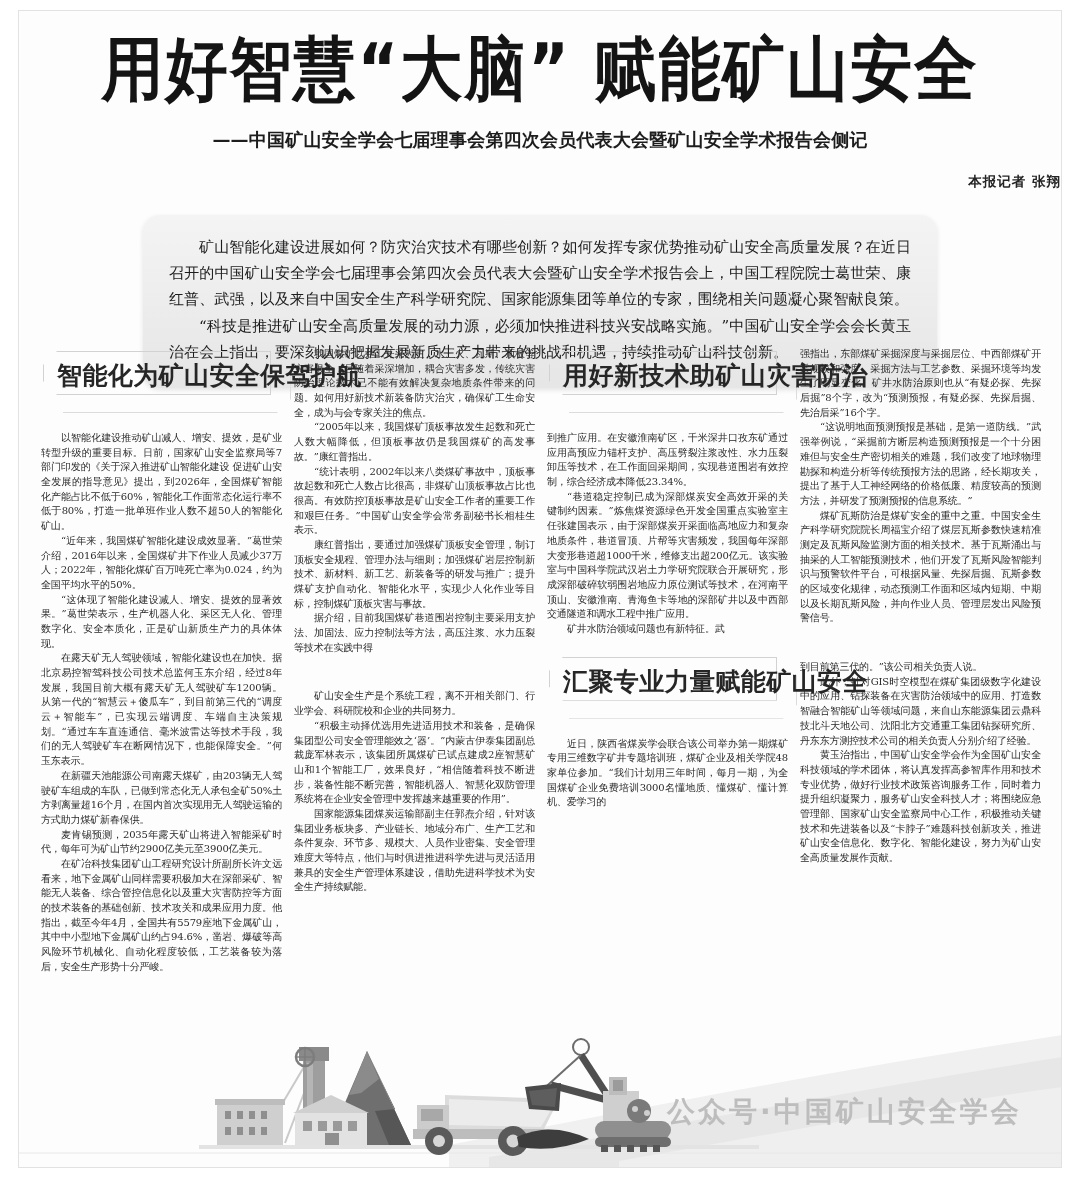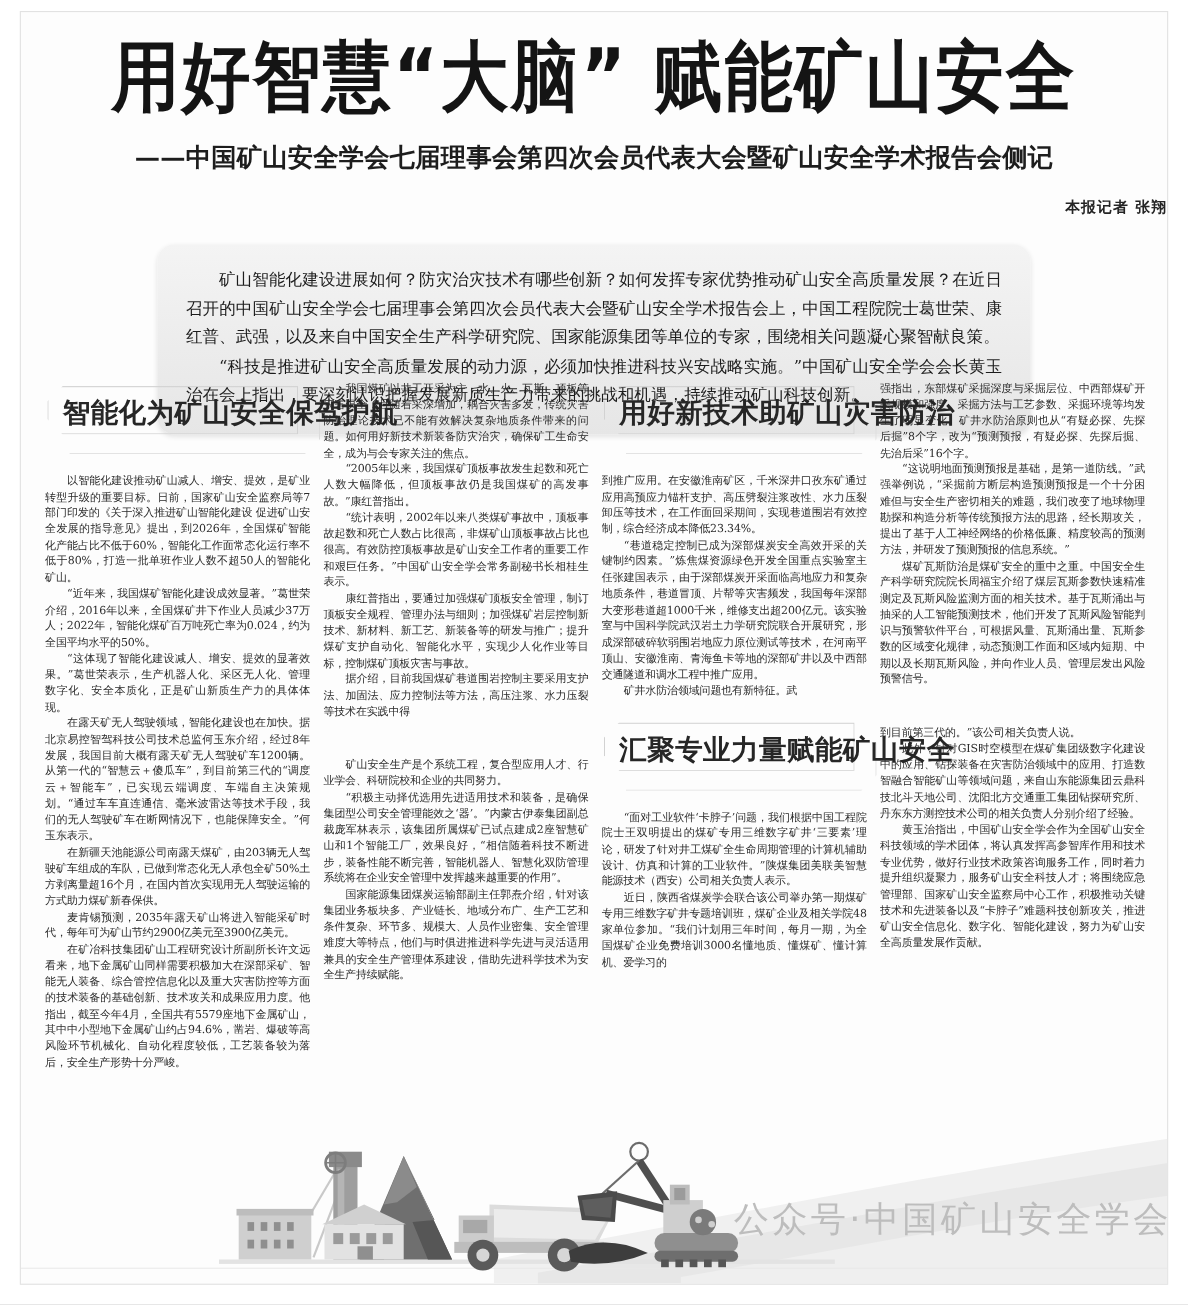--- a/index.html
+++ b/index.html
@@ -29,21 +29,21 @@
     letter-spacing:2px;
     color:#141414;
     margin:0;
     transform:scaleY(1.12);
     transform-origin:center top;
     white-space:nowrap;
   }
   .subhead{
     margin-top:30px;
     font-family:"DejaVu Serif","Liberation Serif",serif;
-    font-size:23px;
+    font-size:18px;
     font-weight:bold;
     letter-spacing:.2px;
     color:#1d1d1d;
     white-space:nowrap;
   }
   .byline{
     margin-top:21px;
     font-family:"DejaVu Serif","Liberation Serif",serif;
     font-size:13.5px;
     font-weight:bold;
@@ -137,24 +137,25 @@
     width:1044px;height:132px;
     pointer-events:none;
   }
   .wave{
     position:absolute;right:0;bottom:0;width:100%;height:132px;
   }
   .watermark{
     position:absolute;
     left:648px;bottom:36px;
     font-family:"DejaVu Sans","Liberation Sans",sans-serif;
-    font-size:32px;
+    font-size:28px;
     letter-spacing:3px;
     color:#bdbdbd;
     white-space:nowrap;
+    font-weight:bold;
   }
 </style>
 </head>
 <body>
 
 <div class="page">
   <div class="sheet">
 
     <div class="masthead">
       <h1 class="headline">用好智慧“大脑” 赋能矿山安全</h1>
@@ -184,48 +185,47 @@
         <p>在矿冶科技集团矿山工程研究设计所副所长许文远看来，地下金属矿山同样需要积极加大在深部采矿、智能无人装备、综合管控信息化以及重大灾害防控等方面的技术装备的基础创新、技术攻关和成果应用力度。他指出，截至今年4月，全国共有5579座地下金属矿山，其中中小型地下金属矿山约占94.6%，凿岩、爆破等高风险环节机械化、自动化程度较低，工艺装备较为落后，安全生产形势十分严峻。</p>
       </div>
 
       <div class="col">
         <p>我国煤矿以井工开采为主，水、火、瓦斯、顶板等灾害俱全，且随着采深增加，耦合灾害多发，传统灾害防治理论技术已不能有效解决复杂地质条件带来的问题。如何用好新技术新装备防灾治灾，确保矿工生命安全，成为与会专家关注的焦点。</p>
         <p>“2005年以来，我国煤矿顶板事故发生起数和死亡人数大幅降低，但顶板事故仍是我国煤矿的高发事故。”康红普指出。</p>
         <p>“统计表明，2002年以来八类煤矿事故中，顶板事故起数和死亡人数占比很高，非煤矿山顶板事故占比也很高。有效防控顶板事故是矿山安全工作者的重要工作和艰巨任务。”中国矿山安全学会常务副秘书长相桂生表示。</p>
         <p>康红普指出，要通过加强煤矿顶板安全管理，制订顶板安全规程、管理办法与细则；加强煤矿岩层控制新技术、新材料、新工艺、新装备等的研发与推广；提升煤矿支护自动化、智能化水平，实现少人化作业等目标，控制煤矿顶板灾害与事故。</p>
         <p>据介绍，目前我国煤矿巷道围岩控制主要采用支护法、加固法、应力控制法等方法，高压注浆、水力压裂等技术在实践中得</p>
         <div class="gap"></div>
-        <p>矿山安全生产是个系统工程，复合型应用人才、行业学会、科研院校和企业的共同努力。</p>
+        <p>矿山安全生产是个系统工程，离不开相关部门、行业学会、科研院校和企业的共同努力。</p>
         <p>“积极主动择优选用先进适用技术和装备，是确保集团型公司安全管理能效之‘器’。”内蒙古伊泰集团副总裁庞军林表示，该集团所属煤矿已试点建成2座智慧矿山和1个智能工厂，效果良好，“相信随着科技不断进步，装备性能不断完善，智能机器人、智慧化双防管理系统将在企业安全管理中发挥越来越重要的作用”。</p>
         <p>国家能源集团煤炭运输部副主任郭焘介绍，针对该集团业务板块多、产业链长、地域分布广、生产工艺和条件复杂、环节多、规模大、人员作业密集、安全管理难度大等特点，他们与时俱进推进科学先进与灵活适用兼具的安全生产管理体系建设，借助先进科学技术为安全生产持续赋能。</p>
       </div>
 
       <div class="col">
         <div class="plaque">
           <span class="frame"></span>
           <span class="frame2"></span>
           <span class="ptext">用好新技术助矿山灾害防治</span>
         </div>
         <p class="noindent">到推广应用。在安徽淮南矿区，千米深井口孜东矿通过应用高预应力锚杆支护、高压劈裂注浆改性、水力压裂卸压等技术，在工作面回采期间，实现巷道围岩有效控制，综合经济成本降低23.34%。</p>
         <p>“巷道稳定控制已成为深部煤炭安全高效开采的关键制约因素。”炼焦煤资源绿色开发全国重点实验室主任张建国表示，由于深部煤炭开采面临高地应力和复杂地质条件，巷道冒顶、片帮等灾害频发，我国每年深部大变形巷道超1000千米，维修支出超200亿元。该实验室与中国科学院武汉岩土力学研究院联合开展研究，形成深部破碎软弱围岩地应力原位测试等技术，在河南平顶山、安徽淮南、青海鱼卡等地的深部矿井以及中西部交通隧道和调水工程中推广应用。</p>
         <p>矿井水防治领域问题也有新特征。武</p>
         <div class="gap-sm"></div>
         <div class="plaque">
           <span class="frame"></span>
           <span class="frame2"></span>
           <span class="ptext">汇聚专业力量赋能矿山安全</span>
         </div>
-        <p>“面对工业软件‘卡脖子’问题，我们根据中国工程院院士王双明提出的煤矿专用三维数字矿井‘三要素’理论，研发了针对井工煤矿全生命周期管理的计算机辅助设计、仿真和计算的工业软件。”陕煤集团美联美智慧能源技术（西安）公司相关负责人表示。</p>
         <p>近日，陕西省煤炭学会联合该公司举办第一期煤矿专用三维数字矿井专题培训班，煤矿企业及相关学院48家单位参加。“我们计划用三年时间，每月一期，为全国煤矿企业免费培训3000名懂地质、懂煤矿、懂计算机、爱学习的</p>
       </div>
 
       <div class="col">
         <p class="noindent">强指出，东部煤矿采掘深度与采掘层位、中西部煤矿开采规模和强度、采掘方法与工艺参数、采掘环境等均发生了明显变化。矿井水防治原则也从“有疑必探、先探后掘”8个字，改为“预测预报，有疑必探、先探后掘、先治后采”16个字。</p>
         <p>“这说明地面预测预报是基础，是第一道防线。”武强举例说，“采掘前方断层构造预测预报是一个十分困难但与安全生产密切相关的难题，我们改变了地球物理勘探和构造分析等传统预报方法的思路，经长期攻关，提出了基于人工神经网络的价格低廉、精度较高的预测方法，并研发了预测预报的信息系统。”</p>
-        <p>煤矿瓦斯防治是煤矿安全的重中之重。中国安全生产科学研究院院长周福宝介绍了煤层瓦斯参数快速精准测定及瓦斯风险监测方面的相关技术。基于瓦斯涌出与抽采的人工智能预测技术，他们开发了瓦斯风险智能判识与预警软件平台，可根据风量、瓦斯涌出量、瓦斯参数的区域变化规律，动态预测工作面和区域内短期、中期以及长期瓦斯风险，并向作业人员、管理层发出风险预警信号。</p>
+        <p>煤矿瓦斯防治是煤矿安全的重中之重。中国安全生产科学研究院院长周福宝介绍了煤层瓦斯参数快速精准测定及瓦斯风险监测方面的相关技术。基于瓦斯涌出与抽采的人工智能预测技术，他们开发了瓦斯风险智能判识与预警软件平台，可根据风量、先探后掘、瓦斯参数的区域变化规律，动态预测工作面和区域内短期、中期以及长期瓦斯风险，并向作业人员、管理层发出风险预警信号。</p>
         <div class="gap"></div>
         <p class="noindent">到目前第三代的。”该公司相关负责人说。</p>
         <p>此外，针对GIS时空模型在煤矿集团级数字化建设中的应用、钻探装备在灾害防治领域中的应用、打造数智融合智能矿山等领域问题，来自山东能源集团云鼎科技北斗天地公司、沈阳北方交通重工集团钻探研究所、丹东东方测控技术公司的相关负责人分别介绍了经验。</p>
         <p>黄玉治指出，中国矿山安全学会作为全国矿山安全科技领域的学术团体，将认真发挥高参智库作用和技术专业优势，做好行业技术政策咨询服务工作，同时着力提升组织凝聚力，服务矿山安全科技人才；将围绕应急管理部、国家矿山安全监察局中心工作，积极推动关键技术和先进装备以及“卡脖子”难题科技创新攻关，推进矿山安全信息化、数字化、智能化建设，努力为矿山安全高质量发展作贡献。</p>
       </div>
     </div>
 
     <div class="illus">
       <svg class="wave" viewBox="0 0 1044 132" preserveAspectRatio="none">
         <path d="M1044 0 C820 34 640 70 430 110 L430 132 L1044 132 Z" fill="#f0f0f0"></path>

